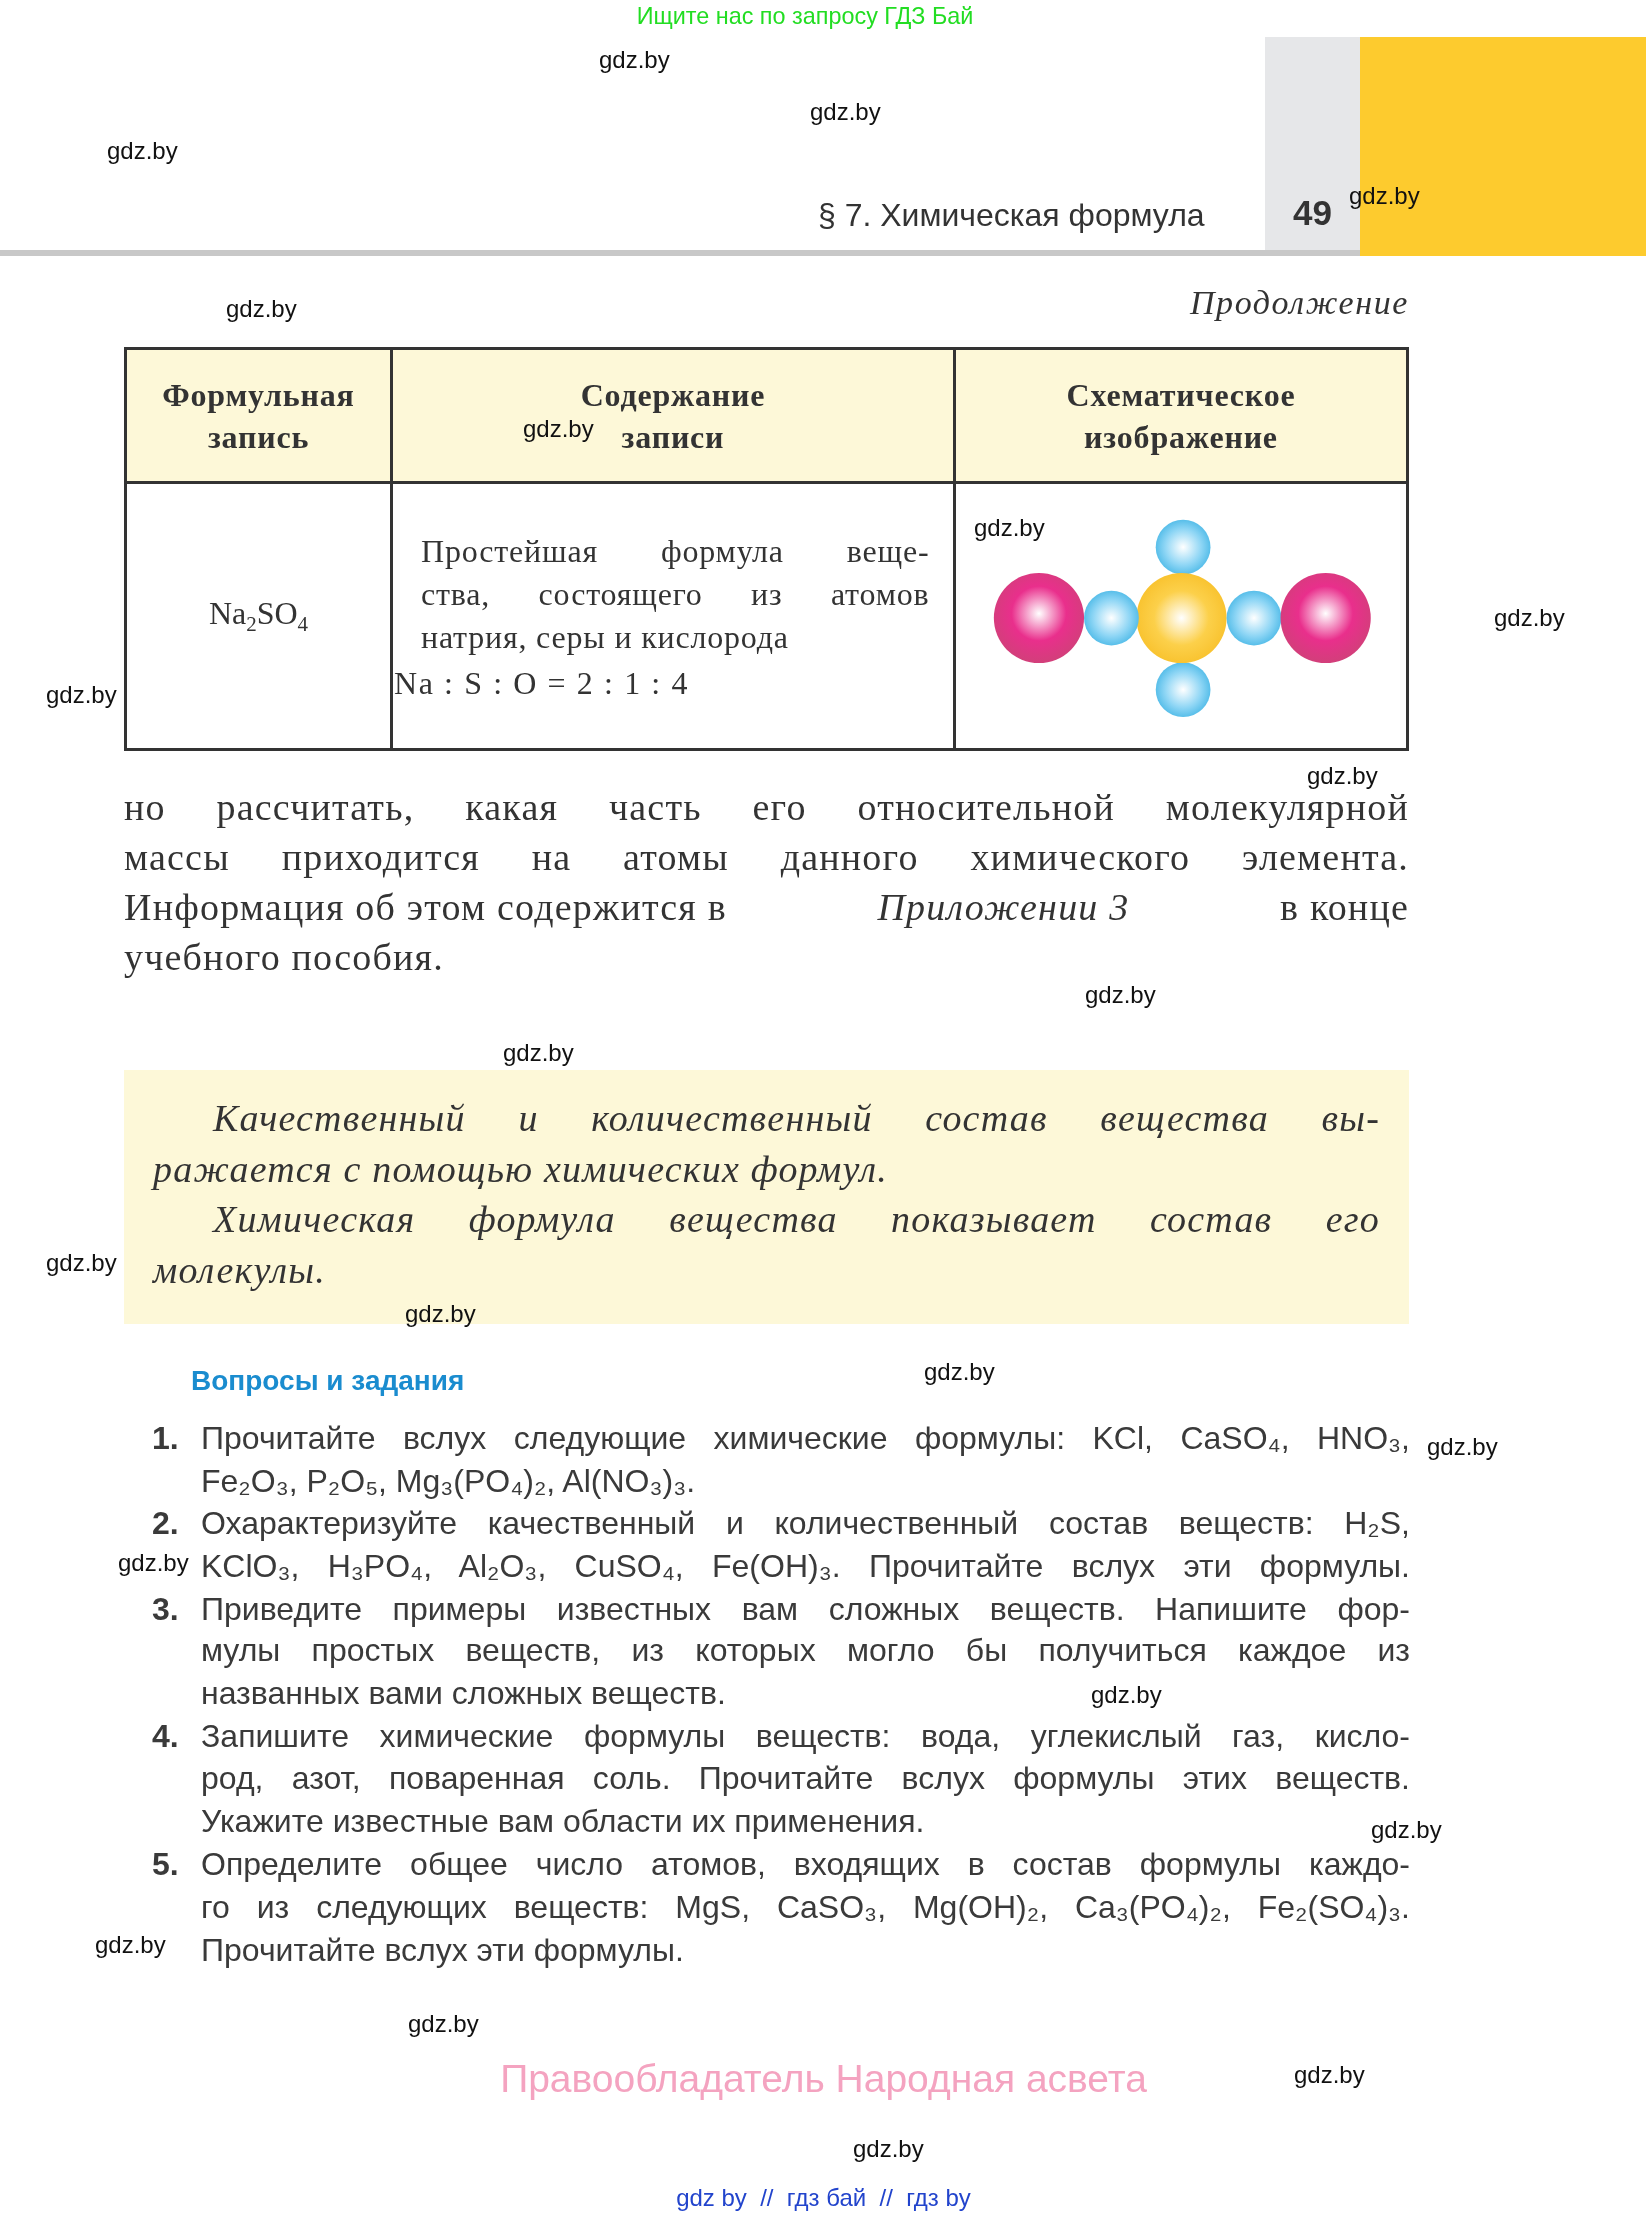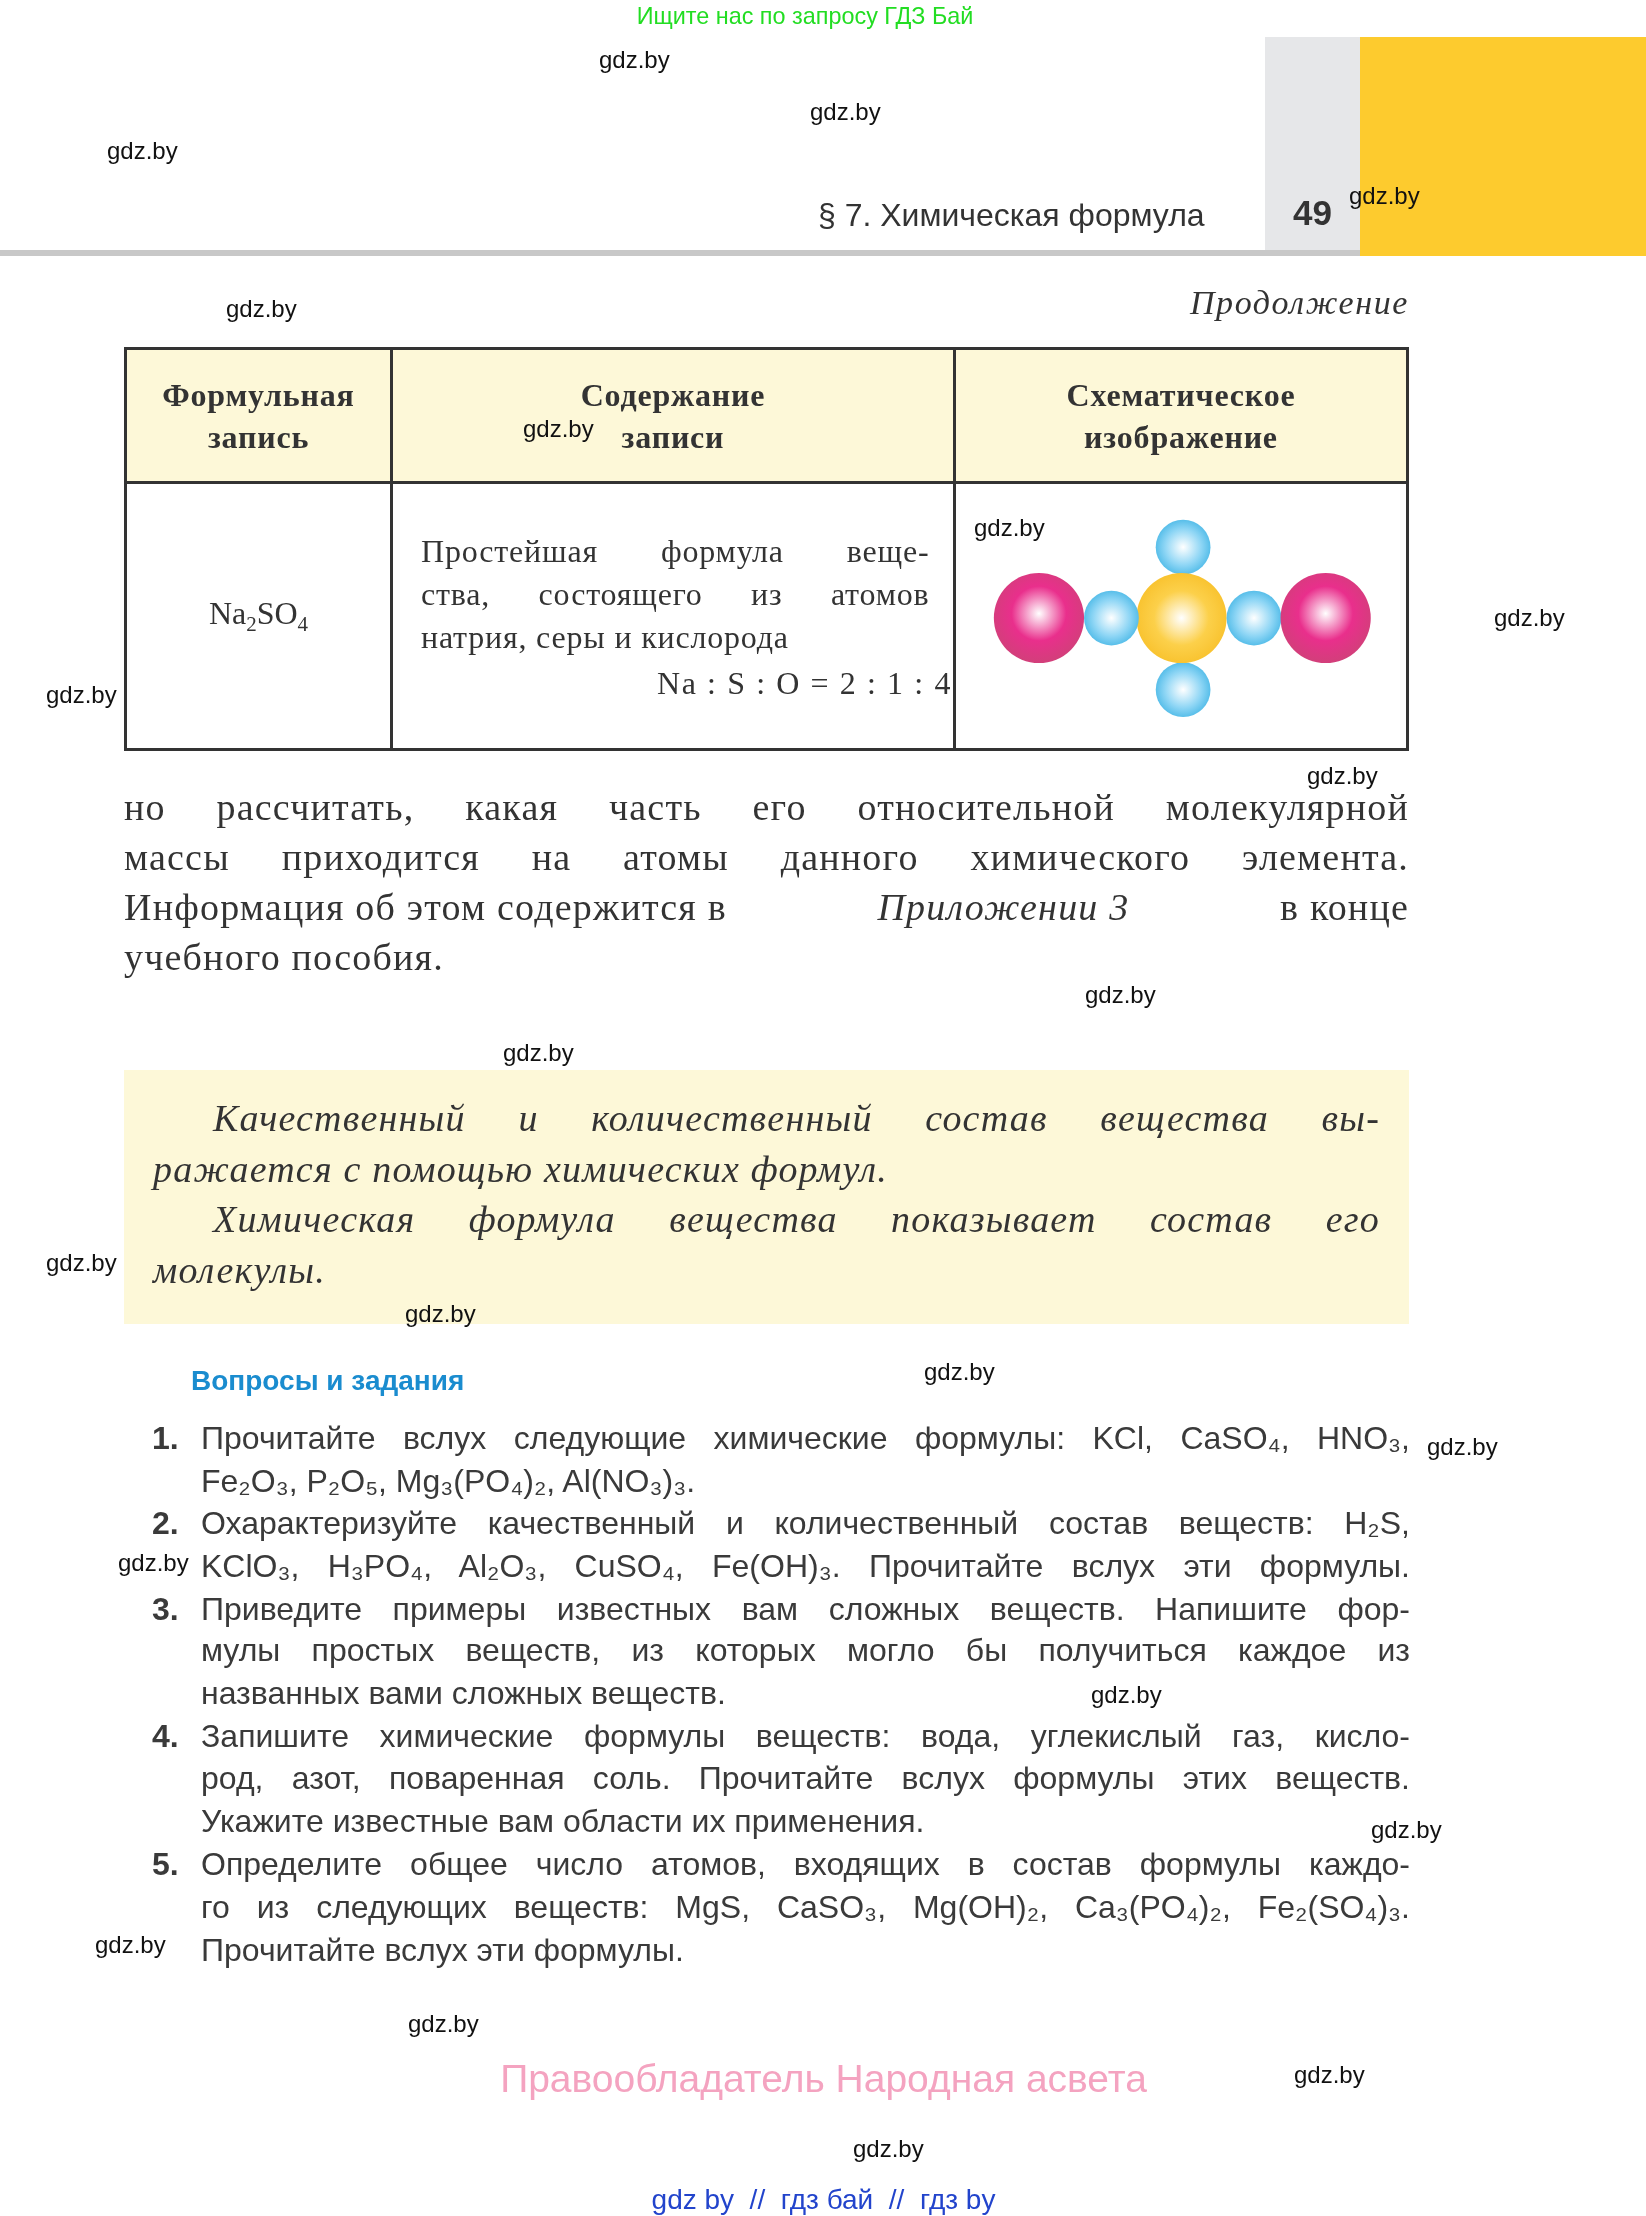--- a/index.html
+++ b/index.html
@@ -14,34 +14,34 @@
   .page-num { position:absolute; left:1293px; top:193px; font-size:35px; font-weight:bold; color:#333; }
   .continued { position:absolute; right:238px; top:284px; font-size:34px; font-style:italic; color:#333; letter-spacing:1.6px; }
   table.main { position:absolute; left:124px; top:347px; width:1285px; height:404px; border-collapse:collapse;border-radius:6px; }
   table.main th, table.main td { border:3.2px solid #333; }
   table.main th { background:#fdf8d8; height:129px; font-size:32px; font-weight:bold; text-align:center; line-height:42px; color:#333; letter-spacing:0.8px; }
   table.main td { vertical-align:middle; text-align:center; }
   .c1 { width:261px; } .c2 { width:558px; }
   .formula { font-size:32px; }
   .formula sub { font-size:21px; }
   .content-text { text-align:justify; text-align-last:justify; font-size:32px; line-height:43px; padding:0 22.6px 0 27px; letter-spacing:0.8px; }
-  .ratio { font-size:32px; text-align:right; letter-spacing:1.6px; margin-top:6px; }
+  .ratio { font-size:32px; text-align:left; letter-spacing:1.6px; margin-top:6px; }
   .para { position:absolute; left:124px; width:1285px; font-size:38px; line-height:50px; top:782px; text-align:justify; letter-spacing:1.2px; color:#333; }
   .para .line { display:block; text-align:justify; text-align-last:justify; }
   .para .line.last { text-align-last:left; }
   .para .indent { text-indent:66px; }
   .rule-box { position:absolute; left:124px; top:1070px; width:1285px; height:254px; background:#fdf8d8; }
   .rule-box .line { position:absolute; left:29px; right:29px; font-size:38px; font-style:italic; letter-spacing:1.2px; text-align:justify; text-align-last:justify; white-space:nowrap; }
   .rule-box .line.last { text-align-last:left; }
   .q-title { position:absolute; left:191px; top:1365px; font-size:28px; font-weight:bold; color:#1a8ccf; }
   .q-line { position:absolute; left:201px; width:1209px; font-size:32px; color:#3a3a3a; white-space:nowrap; text-align:justify; text-align-last:justify; line-height:1; }
   .q-line.last { text-align-last:left; }
   .q-num { position:absolute; left:152px; font-size:32px; font-weight:bold; color:#3a3a3a; line-height:1; }
   .copyright { position:absolute; left:0; width:1647px; top:2057px; text-align:center; font-size:39px; color:#f4a3c0; }
-  .footer { position:absolute; left:0; width:1647px; top:2184px; text-align:center; font-size:28px; color:#2244cc; white-space:pre; }
+  .footer { position:absolute; left:0; width:1647px; top:2184px; text-align:center; font-size:24px; color:#2244cc; white-space:pre; }
   .molecule { position:absolute; left:956px; top:485px; width:451px; height:262px; }
 </style>
 </head>
 <body>
 
 <div class="top-banner">Ищите нас по запросу ГДЗ Бай</div>
 
 <div class="gray-tab"></div>
 <div class="yellow-tab"></div>
 <div class="rule"></div>

